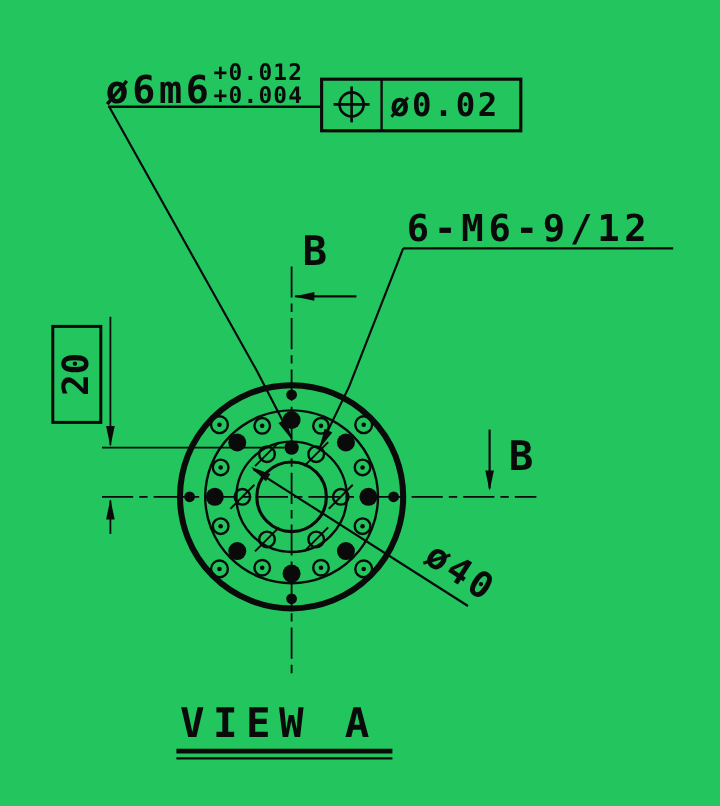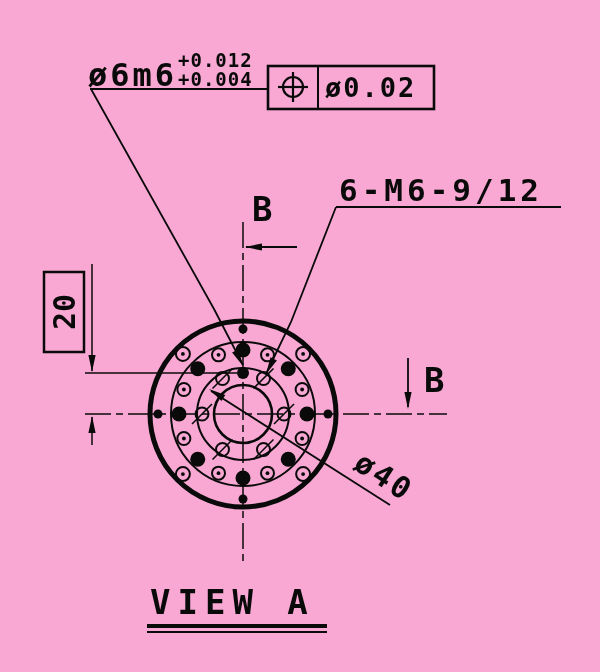--- a/index.html
+++ b/index.html
@@ -1,16 +1,16 @@
 <!DOCTYPE html>
 <html><head>
 <meta charset="utf-8">
 <style>
   html,body{margin:0;padding:0;background:#ffffff;}
-  .stage{width:600px;height:672px;position:relative;background:#f9a8d4;overflow:hidden;}
+  .stage{width:600px;height:672px;position:relative;background:#22c55e;overflow:hidden;}
   svg{display:block;}
   text{font-family:"DejaVu Sans Mono","Liberation Mono",monospace;font-weight:bold;fill:#0a0a0a;}
   .ln{stroke:#0a0a0a;fill:none;}
 </style>
 </head>
 <body>
 
 <div class="stage">
 <svg id="cad" width="600" height="672" viewBox="0 0 600 672">
 

